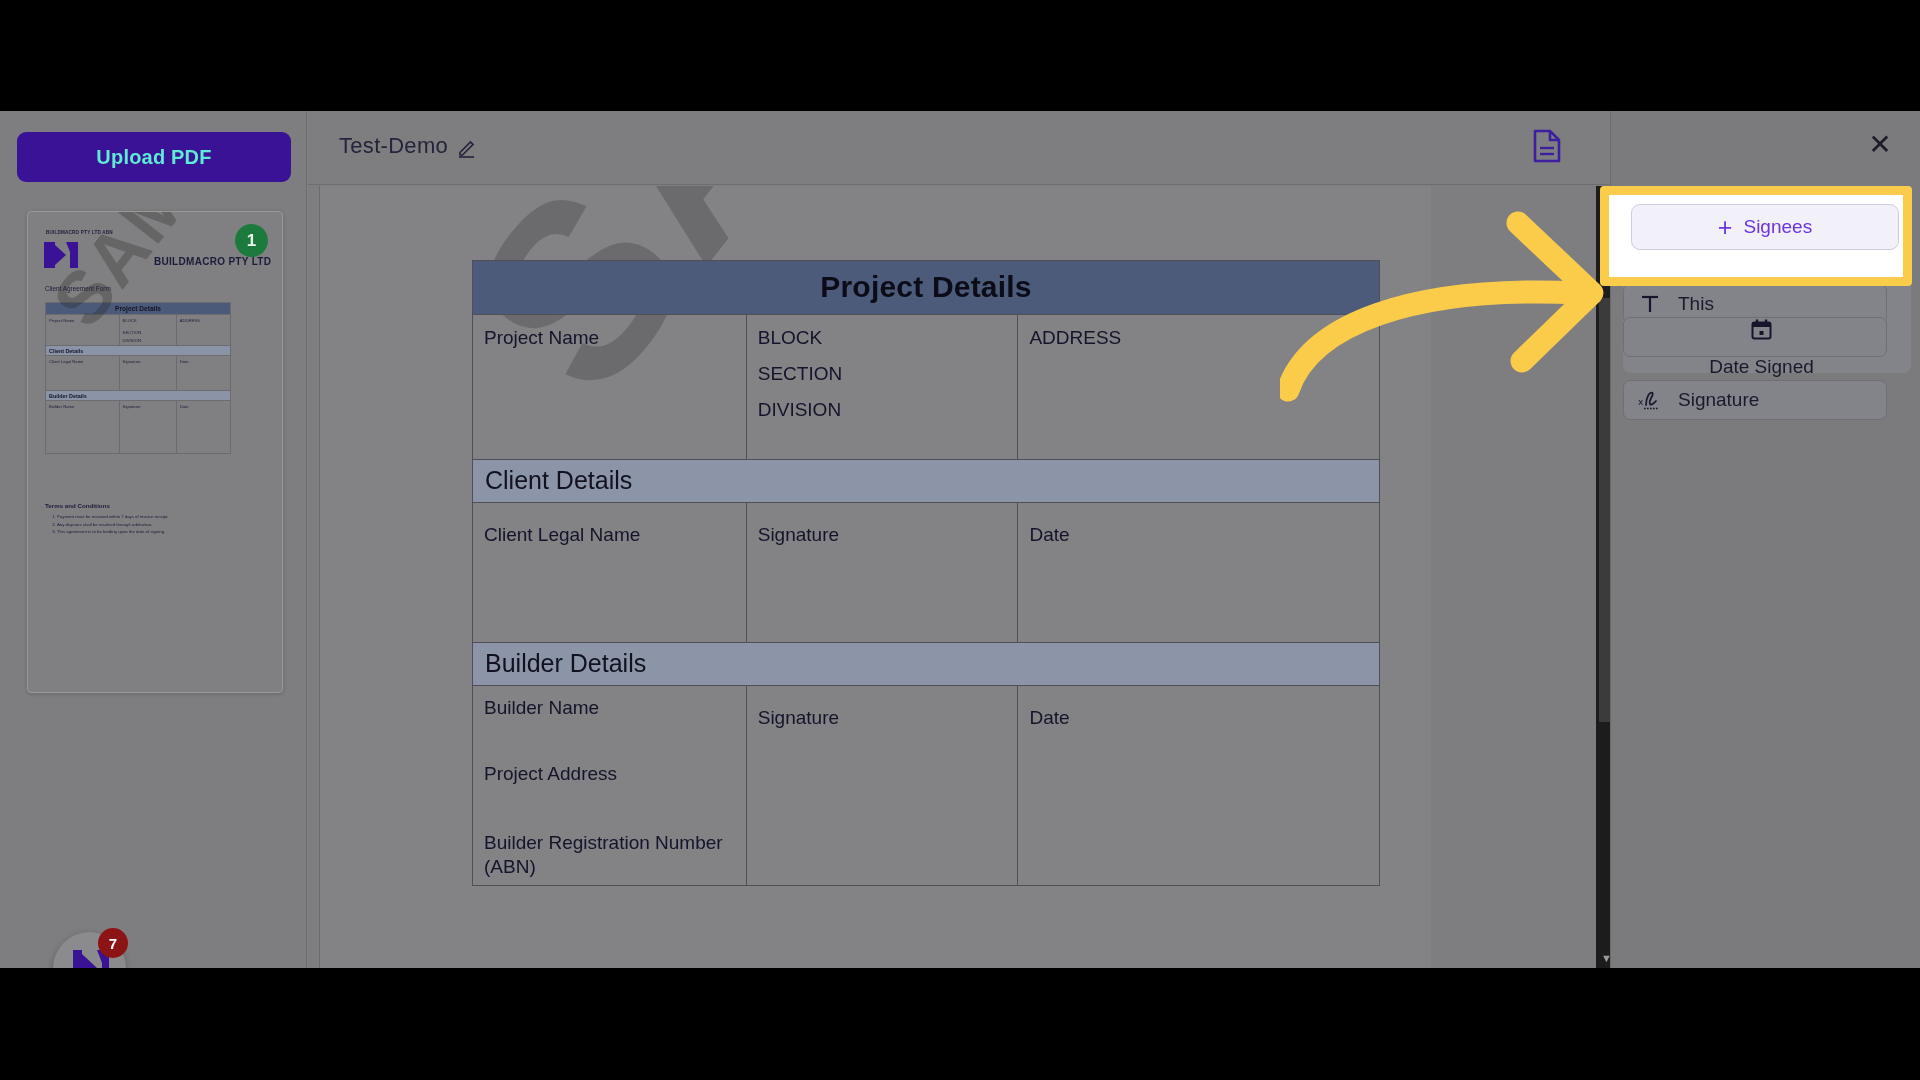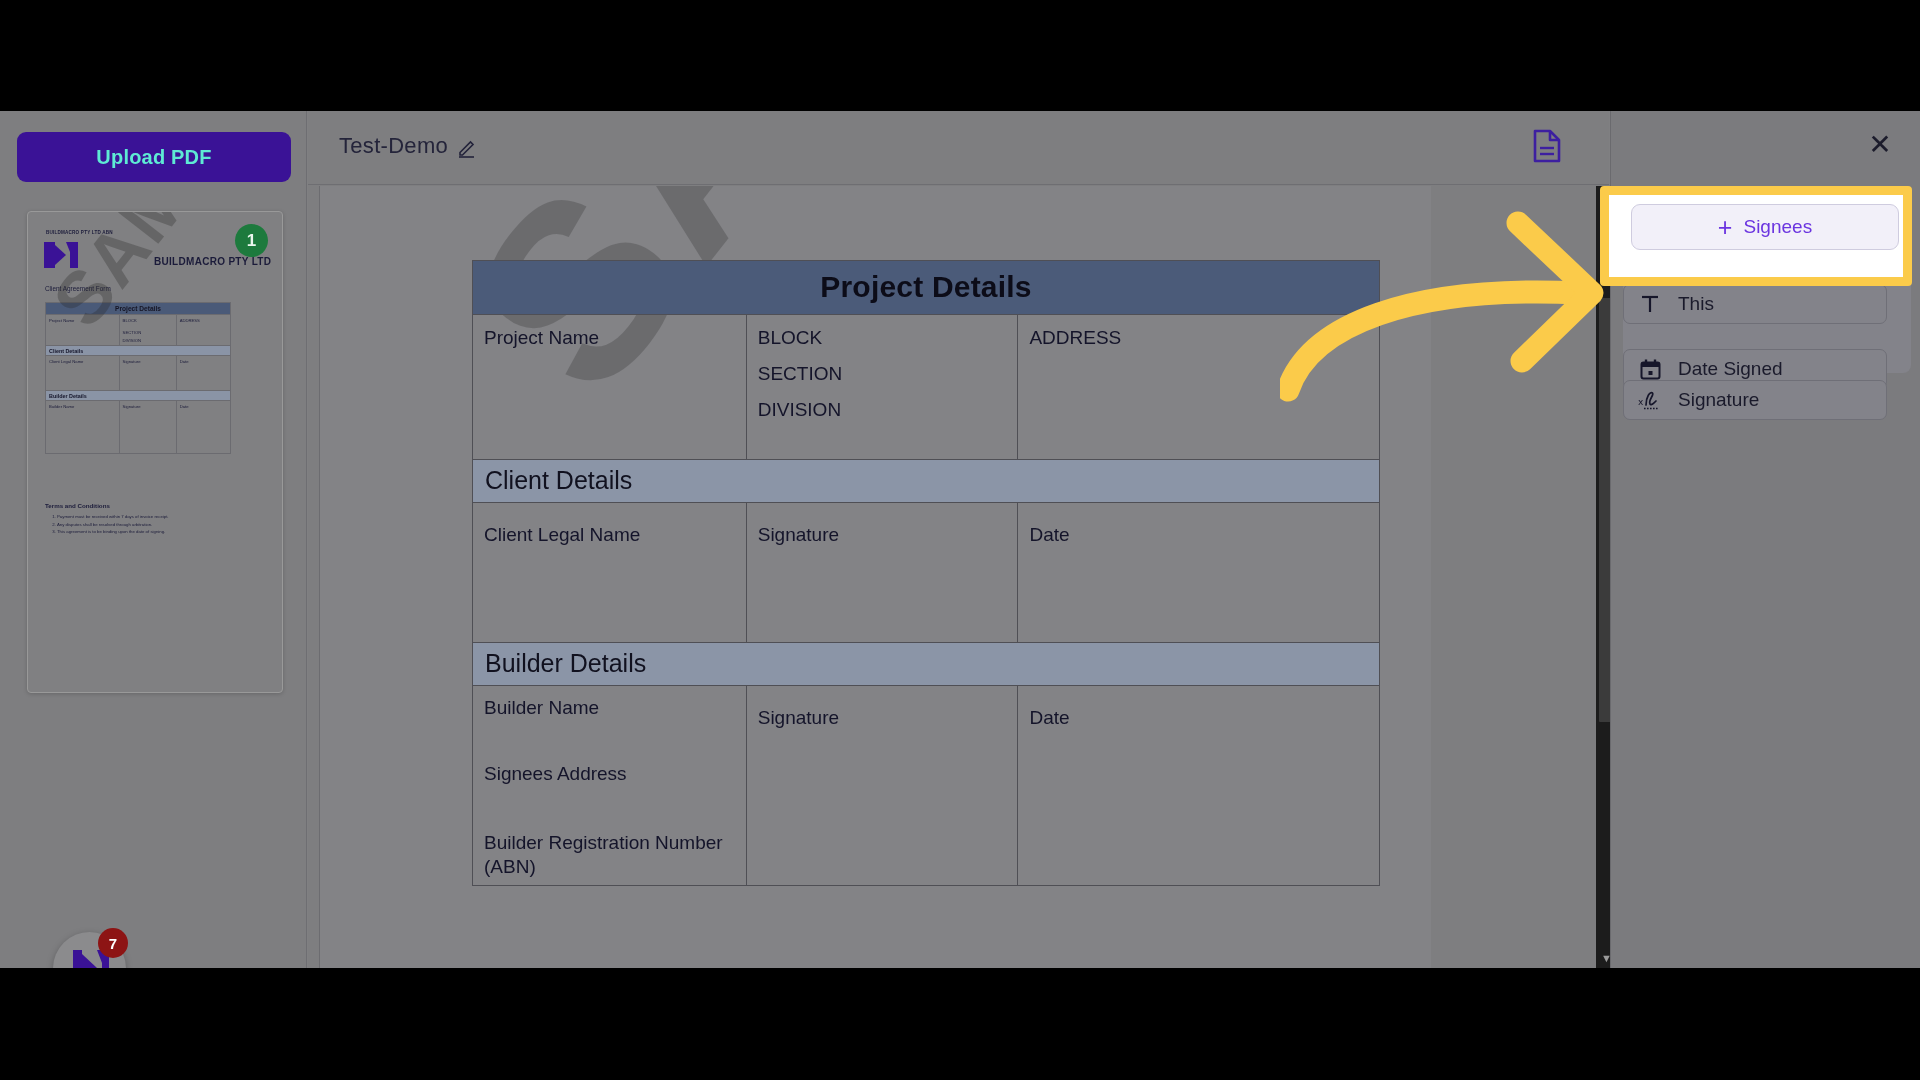--- a/index.html
+++ b/index.html
@@ -283,21 +283,21 @@
     width: 264px; height: 40px;
     background: #83838a;
     border: 1px solid #6f6f77;
     border-radius: 7px;
     display: flex; align-items: center;
     padding-left: 13px; gap: 15px;
     cursor: pointer;
     font-size: 19px; color: #1a1a2b;
   }
   #tool-text { top: 173px; }
-  #tool-date { top: 238px; }
+  #tool-date { top: 206px; flex-direction: column; }
   #tool-sign { top: 269px; }
   .tool-ico { width: 26px; height: 26px; display:flex; align-items:center; justify-content:center; }
 
   
   #highlight-box {
     position: absolute; left: 1600px; top: 186px;
     width: 312px; height: 100px;
     background: #fff;
     border: 9px solid #fbcb4a;
     border-radius: 4px;
@@ -429,21 +429,21 @@
             <div class="drow r-client">
               <div class="cell cw1">Client Legal Name</div>
               <div class="cell cw2">Signature</div>
               <div class="cell cw3">Date</div>
             </div>
 
             <div class="sub-hdr">Builder Details</div>
             <div class="drow r-builder">
               <div class="cell cw1">
                 <div class="s1">Builder Name</div>
-                <div class="s2">Signees Address</div>
+                <div class="s2">Project Address</div>
                 <div class="s3">Builder Registration Number (ABN)</div>
               </div>
               <div class="cell cw2">Signature</div>
               <div class="cell cw3">Date</div>
             </div>
 
           </div>
         </div>
         <div id="page-rightcol"></div>
       </div>

